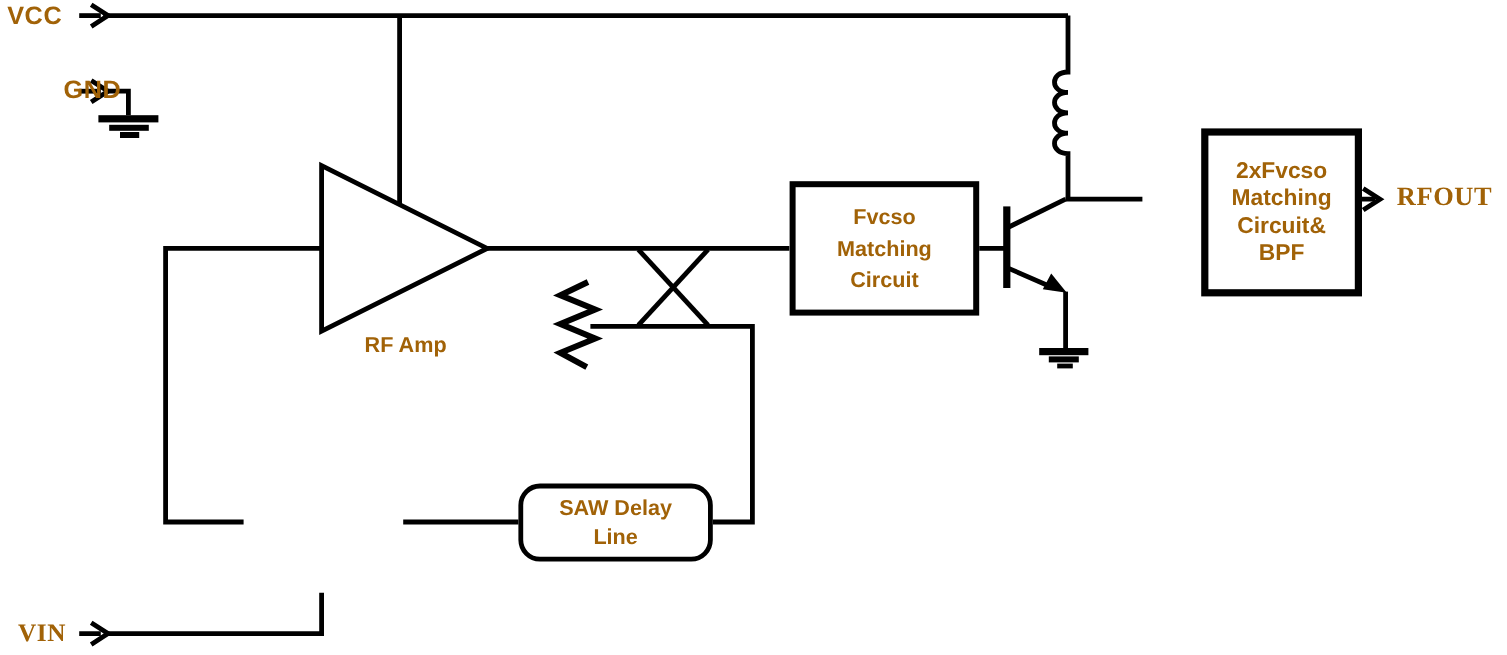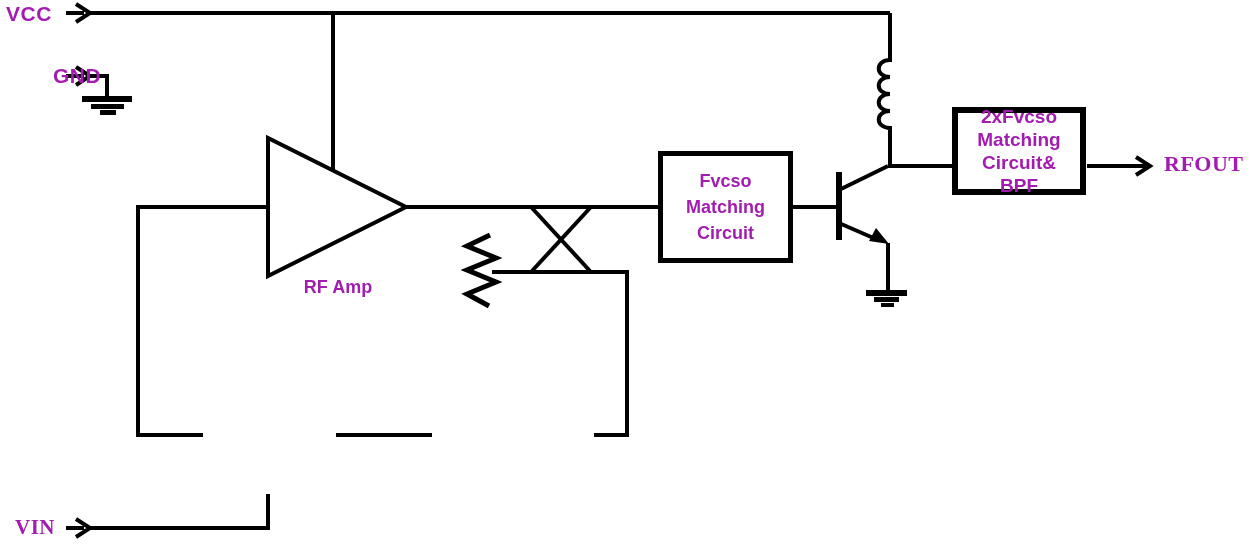--- a/index.html
+++ b/index.html
@@ -1,38 +1,38 @@
 <!DOCTYPE html>
 <html><head>
 <meta charset="utf-8">
 <style>
   html,body { margin:0; padding:0; background:#ffffff; }
   .canvas {
     position:relative; width:1256px; height:546px; background:#ffffff;
-    font-family:"Liberation Sans", sans-serif; color:#a21caf; overflow:hidden;
+    font-family:"Liberation Sans", sans-serif; color:#a16207; overflow:hidden;
   }
   svg.wires { position:absolute; left:0; top:0; width:1256px; height:546px; }
   .port-label {
     position:absolute; font-weight:bold; font-size:21px; letter-spacing:0.5px;
     white-space:nowrap;
   }
   .block {
     position:absolute; box-sizing:border-box; background:#ffffff;
     border:5px solid #000000; display:flex; align-items:center; justify-content:center;
   }
   .block .lbl {
     white-space:pre-line; text-align:center; font-weight:bold;
   }
   #block-varactor { left:203px; top:377px; width:133px; height:117px; }
   #block-varactor .lbl { font-size:17px; line-height:1.5; }
   #block-saw { left:432px; top:403px; width:162px; height:65px; border-width:4px; border-radius:18px; }
   #block-saw .lbl { font-size:18px; line-height:1.3; }
-  #block-fvcso { left:658px; top:151px; width:135px; height:112px; }
+  #block-fvcso { left:658px; top:151px; width:158px; height:112px; }
   #block-fvcso .lbl { font-size:18px; line-height:1.45; }
-  #block-out { left:952px; top:107px; width:134px; height:88px; border-width:6px; }
+  #block-out { left:1001px; top:107px; width:134px; height:140px; border-width:6px; }
   #block-out .lbl { font-size:19px; line-height:1.22; }
   .amp-label {
     position:absolute; left:288px; top:277px; width:100px; text-align:center;
     font-weight:bold; font-size:18px;
   }
   #lbl-vcc { left:6px; top:2px; }
   #lbl-gnd { left:5px; top:64px;margin-left:48px; }
   #lbl-vin { left:15px; top:515px;font-family:Liberation Serif, serif; }
   #lbl-rfout { left:1164px; top:151px; font-size:22px;font-family:Liberation Serif, serif; }
 </style>
@@ -111,20 +111,24 @@
   </svg>
 
   <div class="port-label" id="lbl-vcc">VCC</div>
   <div class="port-label" id="lbl-gnd">GND</div>
   <div class="port-label" id="lbl-vin">VIN</div>
   <div class="port-label" id="lbl-rfout">RFOUT</div>
 
   <div class="amp-label">RF Amp</div>
 
 
+  <div class="block" id="block-saw">
+    <span class="lbl">SAW Delay
+Line</span>
+  </div>
 
   <div class="block" id="block-fvcso">
     <span class="lbl">Fvcso
 Matching
 Circuit</span>
   </div>
 
   <div class="block" id="block-out">
     <span class="lbl">2xFvcso
 Matching

